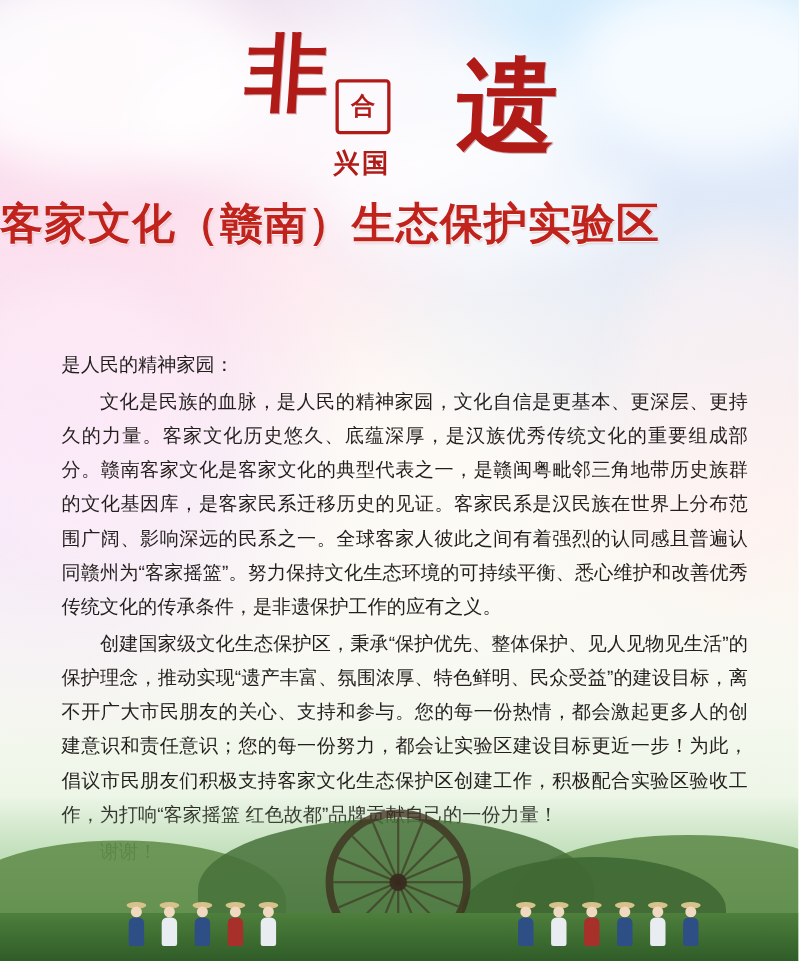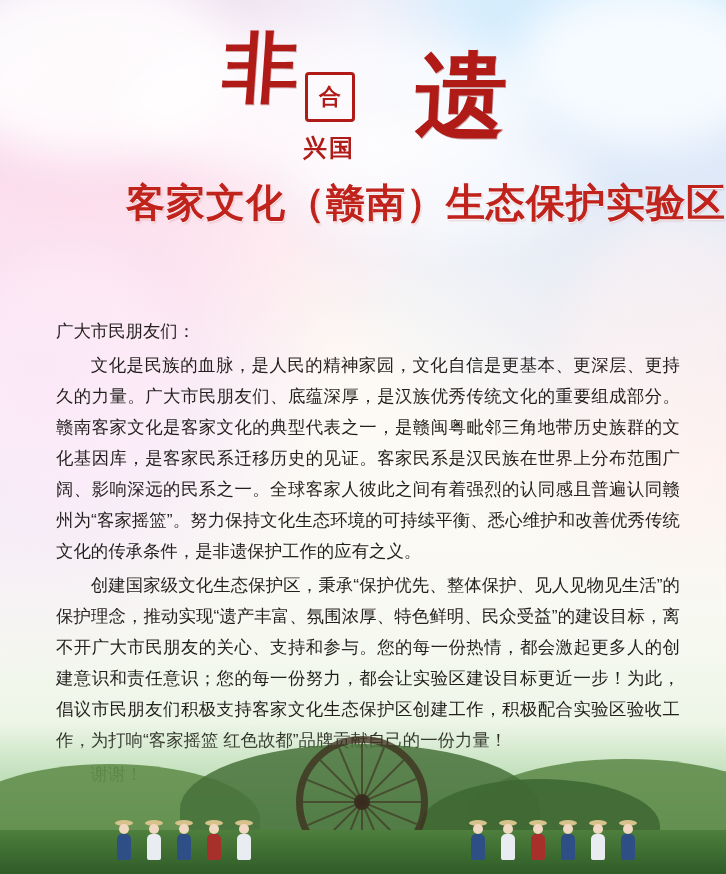--- a/index.html
+++ b/index.html
@@ -114,21 +114,21 @@
     font-weight: 700;
     font-family: Liberation Sans, sans-serif;
     margin-left: 30px;
   }
 
   
   .title-main {
     position: absolute;
     top: 176px;
     left: 0; right: 0;
-    text-align: right;
+    text-align: left;
     font-size: 39px;
     font-weight: 700;
     letter-spacing: 1px;
     color: #c0221c;
     font-family: "Liberation Sans", "DejaVu Sans", sans-serif;
     text-shadow: 0 1px 0 rgba(255,255,255,0.9), 1px 2px 2px rgba(150,30,30,0.18);
   }
   .title-sub {
     position: absolute;
     top: 234px;
@@ -274,22 +274,22 @@
       <div class="emblem-seal">
         <span>合</span>
       </div>
       <div class="emblem-sub">兴国</div>
     </div>
   </div>
 
   <div class="title-main">客家文化（赣南）生态保护实验区</div>
 
   <div class="body-text">
-    <p>广大市民朋友们：</p>
-    <p class="indent">文化是民族的血脉，是人民的精神家园，文化自信是更基本、更深层、更持久的力量。广大市民朋友们、底蕴深厚，是汉族优秀传统文化的重要组成部分。赣南客家文化是客家文化的典型代表之一，是赣闽粤毗邻三角地带历史族群的文化基因库，是客家民系迁移历史的见证。客家民系是汉民族在世界上分布范围广阔、影响深远的民系之一。全球客家人彼此之间有着强烈的认同感且普遍认同赣州为“客家摇篮”。努力保持文化生态环境的可持续平衡、悉心维护和改善优秀传统文化的传承条件，是非遗保护工作的应有之义。</p>
+    <p>是人民的精神家园：</p>
+    <p class="indent">文化是民族的血脉，是人民的精神家园，文化自信是更基本、更深层、更持久的力量。客家文化历史悠久、底蕴深厚，是汉族优秀传统文化的重要组成部分。赣南客家文化是客家文化的典型代表之一，是赣闽粤毗邻三角地带历史族群的文化基因库，是客家民系迁移历史的见证。客家民系是汉民族在世界上分布范围广阔、影响深远的民系之一。全球客家人彼此之间有着强烈的认同感且普遍认同赣州为“客家摇篮”。努力保持文化生态环境的可持续平衡、悉心维护和改善优秀传统文化的传承条件，是非遗保护工作的应有之义。</p>
     <p class="indent">创建国家级文化生态保护区，秉承“保护优先、整体保护、见人见物见生活”的保护理念，推动实现“遗产丰富、氛围浓厚、特色鲜明、民众受益”的建设目标，离不开广大市民朋友的关心、支持和参与。您的每一份热情，都会激起更多人的创建意识和责任意识；您的每一份努力，都会让实验区建设目标更近一步！为此，倡议市民朋友们积极支持客家文化生态保护区创建工作，积极配合实验区验收工作，为打响“客家摇篮 红色故都”品牌贡献自己的一份力量！</p>
     <p class="indent">谢谢！</p>
   </div>
 
   <div class="scenery">
     <div class="sky-green"></div>
     <div class="hill h1"></div>
     <div class="hill h3"></div>
     <div class="hill h2"></div>
     <div class="hill h4"></div>

